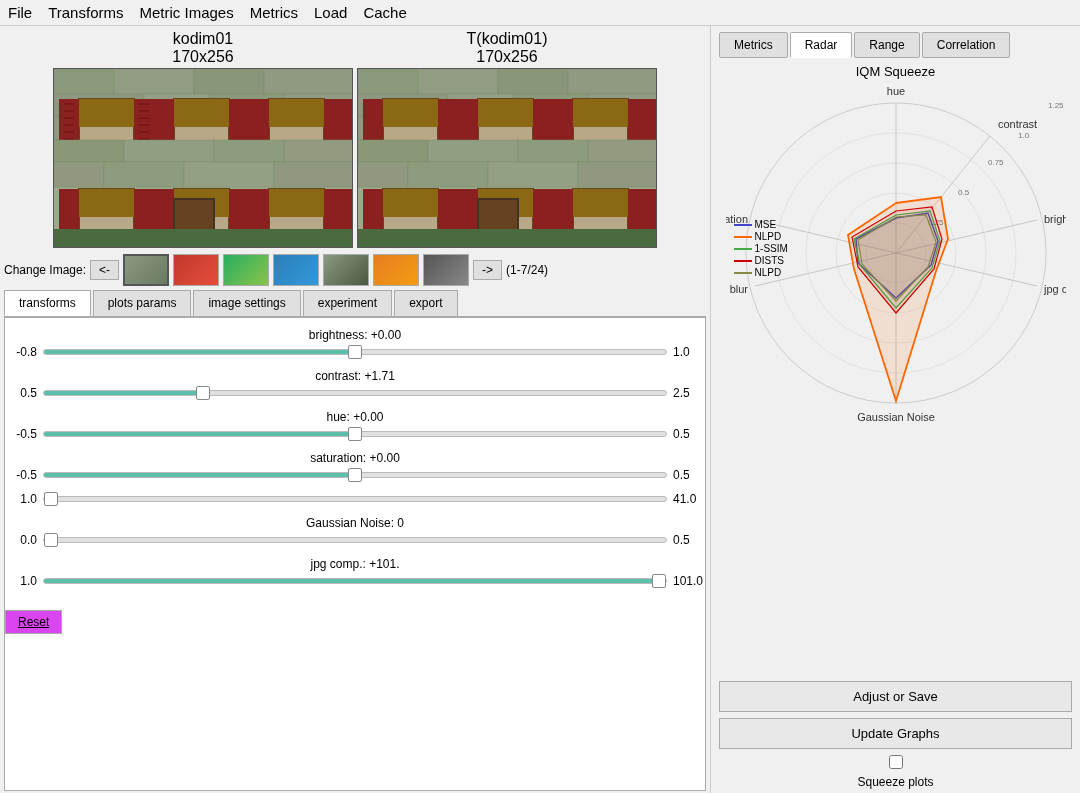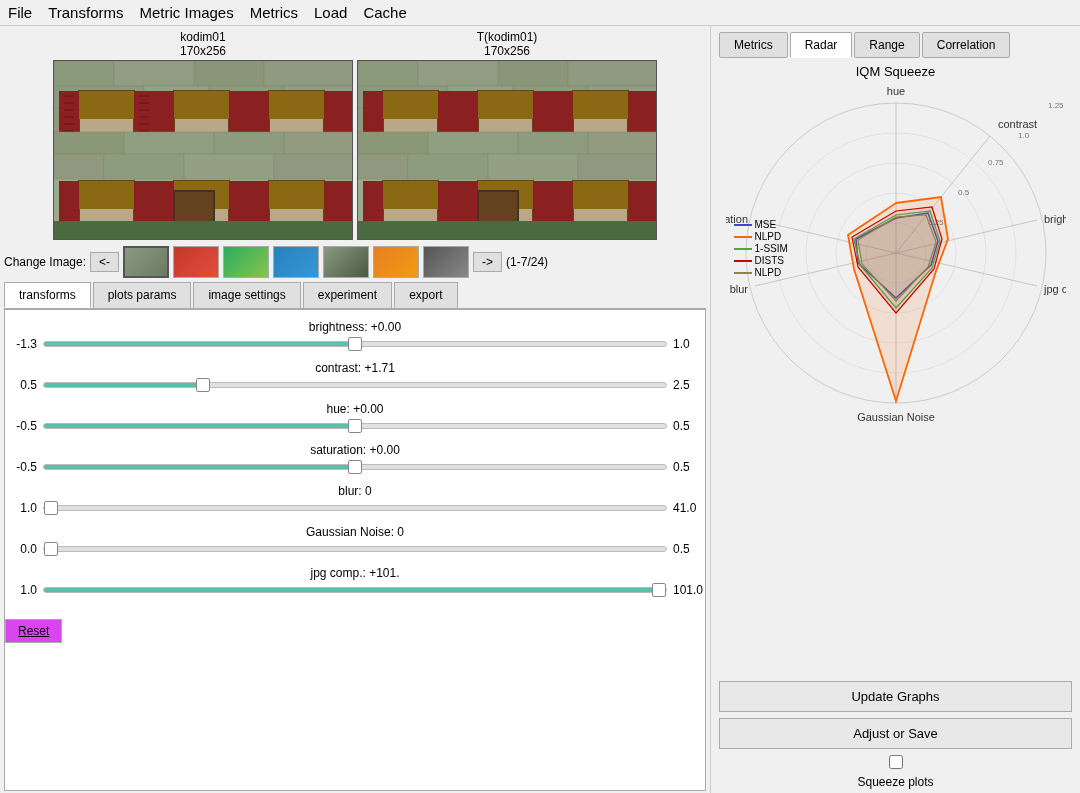--- a/index.html
+++ b/index.html
@@ -11,21 +11,21 @@
 
     
     #main { display: flex; height: calc(793px - 24px); }
 
     
     #left-panel { flex: 0 0 710px; display: flex; flex-direction: column; padding: 4px; }
 
     
     #images-area { display: flex; gap: 4px; justify-content: center; margin-bottom: 6px; }
     .image-block { display: flex; flex-direction: column; align-items: center; }
-    .image-title { font-size: 12px; text-align: center; margin-bottom: 2px; }
+    .image-title { font-size: 16px; text-align: center; margin-bottom: 2px; }
     .image-placeholder { width: 300px; height: 180px; background: #888; border: 1px solid #555; overflow: hidden; position: relative; }
 
     
     #change-image-row { display: flex; align-items: center; gap: 4px; margin-bottom: 4px; font-size: 12px; }
     #change-image-row button { padding: 2px 8px; font-size: 12px; background: #e0e0e0; border: 1px solid #aaa; cursor: pointer; }
     .thumb { width: 46px; height: 32px; border: 1px solid #aaa; cursor: pointer; overflow: hidden; }
     .thumb.active { border: 2px solid #555; }
     .thumb-img { width: 100%; height: 100%; }
     
     .t1 { background: linear-gradient(135deg, #8a9a82, #6b7a63); }
@@ -279,21 +279,21 @@
       <div class="tab">experiment</div>
       <div class="tab">export</div>
     </div>
 
     <div id="sliders-panel">
 
       
       <div class="slider-row">
         <div class="slider-label">brightness: +0.00</div>
         <div class="slider-controls">
-          <span class="slider-min">-1.3</span>
+          <span class="slider-min">-0.8</span>
           <input type="range" min="0" max="100" value="50" style="background: linear-gradient(to right, rgb(91, 191, 170) 50%, rgb(224, 224, 224) 50%);">
           <span class="slider-max">1.0</span>
         </div>
       </div>
 
       
       <div class="slider-row">
         <div class="slider-label">contrast: +1.71</div>
         <div class="slider-controls">
           <span class="slider-min">0.5</span>
@@ -317,21 +317,20 @@
         <div class="slider-label">saturation: +0.00</div>
         <div class="slider-controls">
           <span class="slider-min">-0.5</span>
           <input type="range" min="0" max="100" value="50" style="background: linear-gradient(to right, rgb(91, 191, 170) 50%, rgb(224, 224, 224) 50%);">
           <span class="slider-max">0.5</span>
         </div>
       </div>
 
       
       <div class="slider-row">
-        <div class="slider-label">blur: 0</div>
         <div class="slider-controls">
           <span class="slider-min">1.0</span>
           <input type="range" min="0" max="100" value="0" style="background: linear-gradient(to right, rgb(91, 191, 170) 0%, rgb(224, 224, 224) 0%);">
           <span class="slider-max">41.0</span>
         </div>
       </div>
 
       
       <div class="slider-row">
         <div class="slider-label">Gaussian Noise: 0</div>
@@ -440,22 +439,22 @@
           <polygon points="0,-38 34,-42 44,-12 36,15 0,55 -36,12 -42,-14" fill="rgba(68,170,68,0.08)" stroke="#44aa44" stroke-width="1.2"></polygon>
 
           <polygon points="0,-42 36,-46 46,-14 38,16 0,60 -38,14 -44,-16" fill="rgba(204,0,0,0.08)" stroke="#cc0000" stroke-width="1.2"></polygon>
 
           <polygon points="0,-36 30,-38 40,-11 32,14 0,48 -34,11 -38,-13" fill="rgba(136,136,68,0.08)" stroke="#888844" stroke-width="1.2"></polygon>
         </svg>
       </div>
     </div>
 
     <div id="right-buttons">
+      <button class="action-btn">Adjust or Save</button>
       <button class="action-btn">Update Graphs</button>
-      <button class="action-btn">Adjust or Save</button>
       <div id="squeeze-row">
         <input type="checkbox" id="squeeze-cb" style="">
         <label for="squeeze-cb">Squeeze plots</label>
       </div>
     </div>
 
   </div>
 </div>
 
 </body></html>

